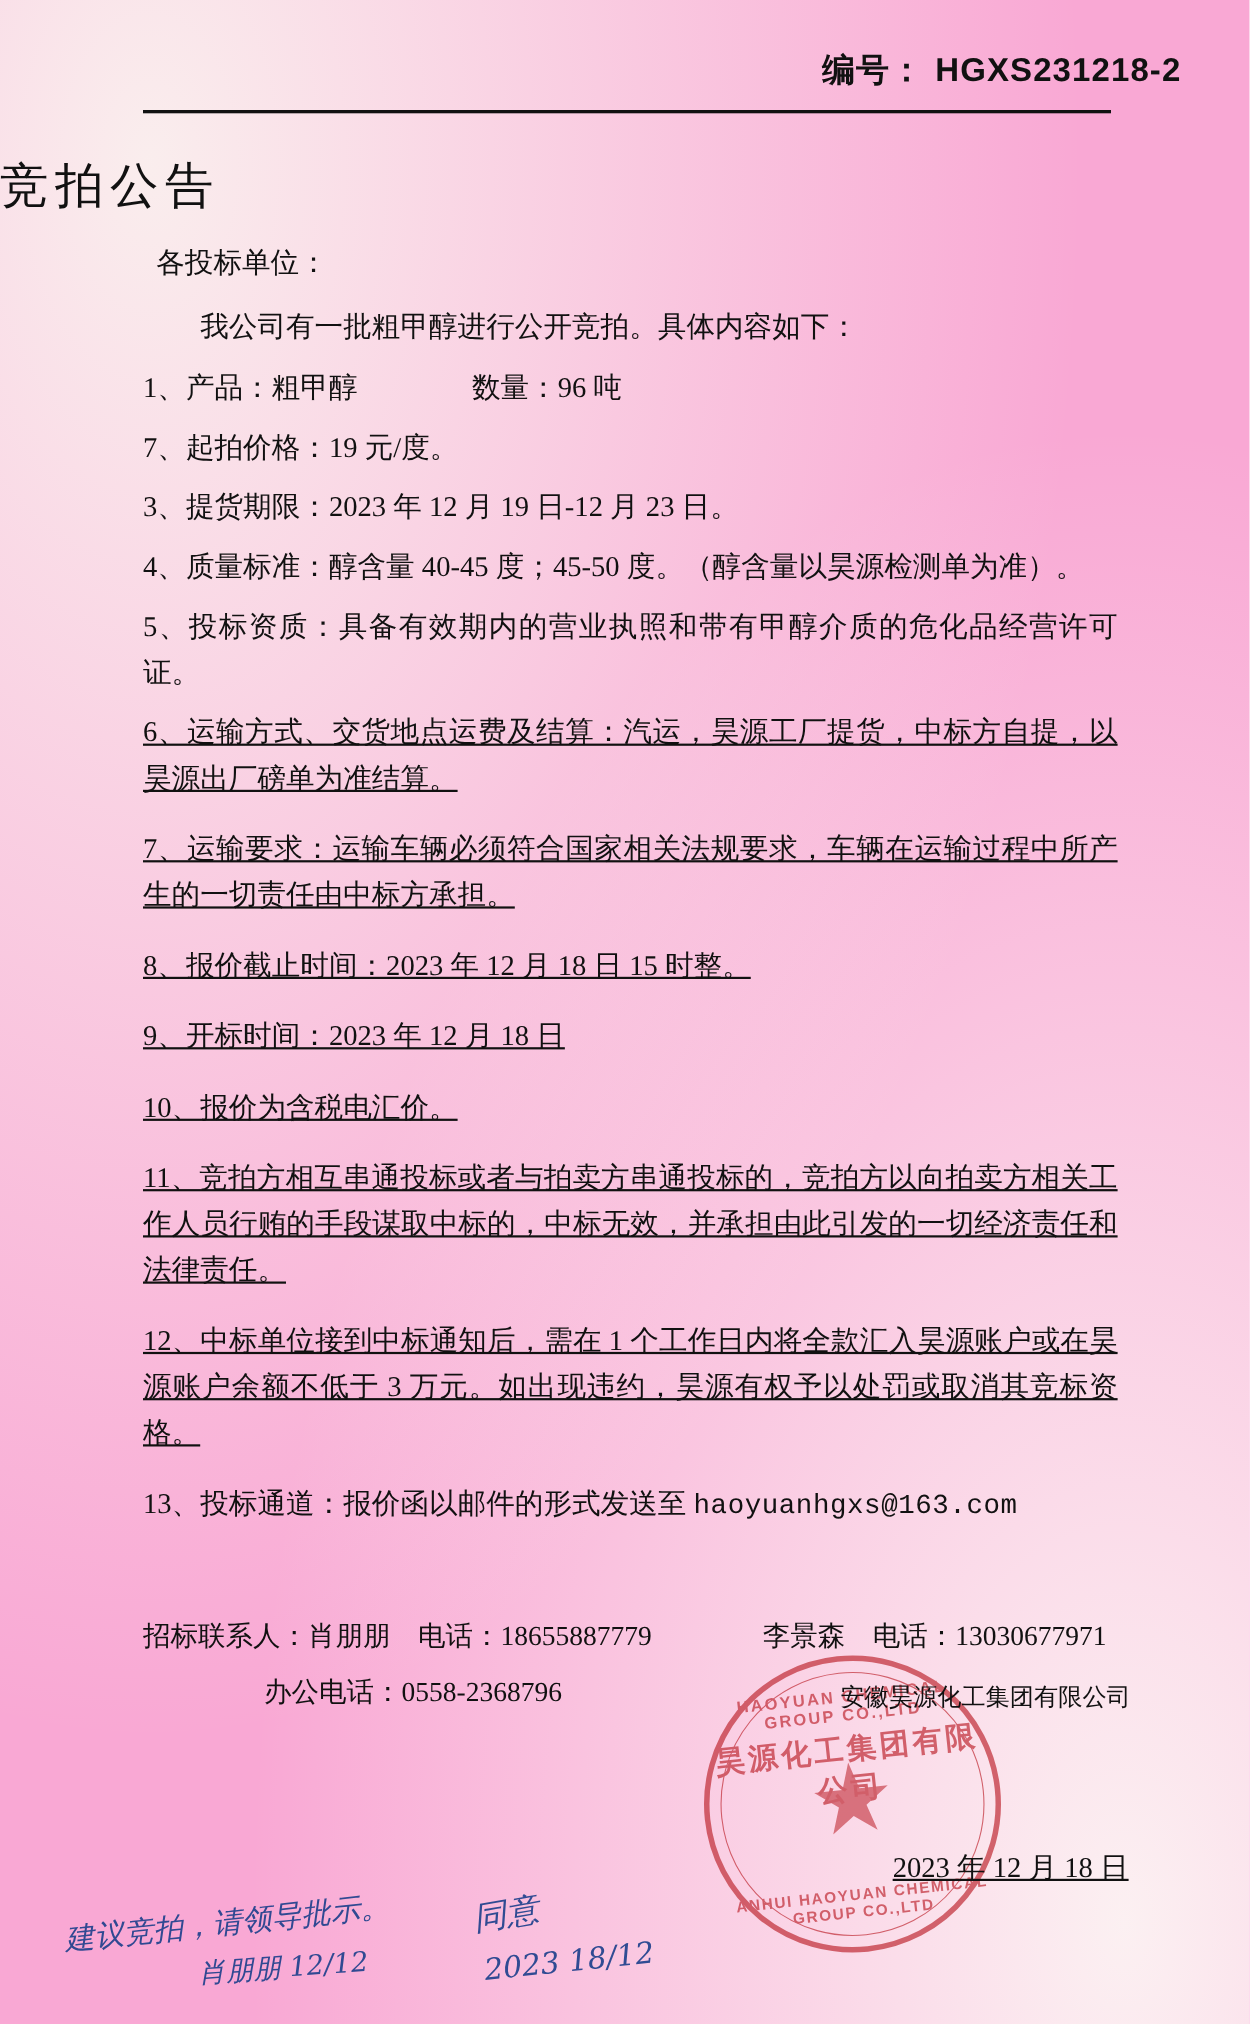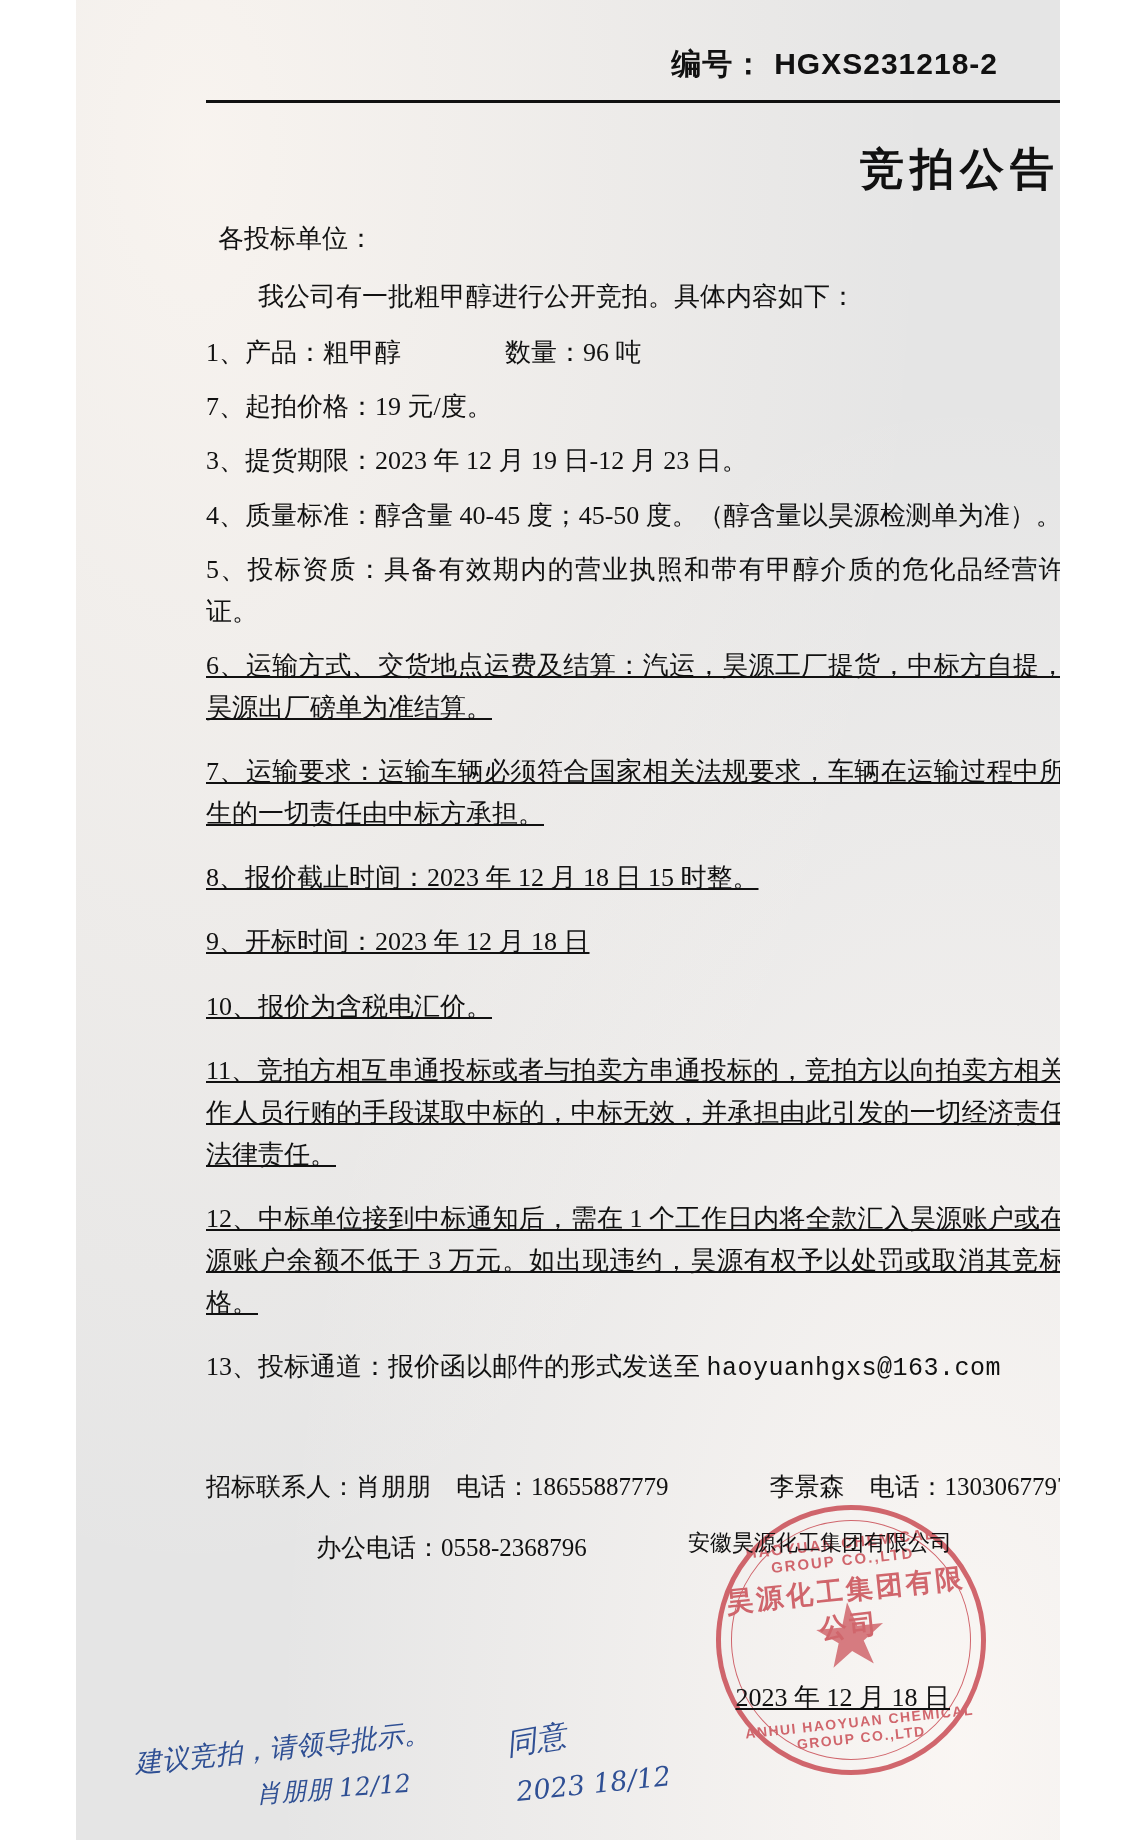--- a/index.html
+++ b/index.html
@@ -2,24 +2,24 @@
 <html lang="zh"><head>
 <meta charset="utf-8">
 <style>
   html, body {
     margin: 0;
     padding: 0;
     background: #ffffff;
   }
   .page {
     position: relative;
-    width: 984px;
+    width: 1136px;
     height: 1840px;
     margin: 0 auto;
-    background: #e5e5e5;
+    background: #f9a8d4;
     font-family: "Liberation Serif", "DejaVu Serif", serif;
     color: #111;
     overflow: hidden;
   }
   
   .page::before {
     content: "";
     position: absolute;
     inset: 0;
     background:
@@ -51,23 +51,23 @@
     width: 880px;
     height: 3px;
     background: #111;
   }
 
   .title {
     position: absolute;
     top: 140px;
     left: 0;
     width: 100%;
-    text-align: right;
+    text-align: left;
     font-size: 44px;
-    font-weight: bold;
+    font-weight: normal;
     letter-spacing: 6px;
   }
 
   .body {
     position: absolute;
     top: 218px;
     left: 130px;
     width: 886px;
     font-size: 25px;
     line-height: 1.62;
@@ -98,21 +98,21 @@
   .contacts {
     position: absolute;
     top: 1470px;
     left: 130px;
     width: 886px;
     font-size: 25px;
   }
   .contacts .row1 {
     display: flex;
     justify-content: space-between;
-    margin-bottom: 28px;
+    margin-bottom: 18px;
   }
   .contacts .left-c { white-space: nowrap; }
   .contacts .right-c { white-space: nowrap; padding-right: 10px; }
   .contacts .row2 {
     padding-left: 110px;
   }
 
   .company {
     position: absolute;
     top: 1528px;

